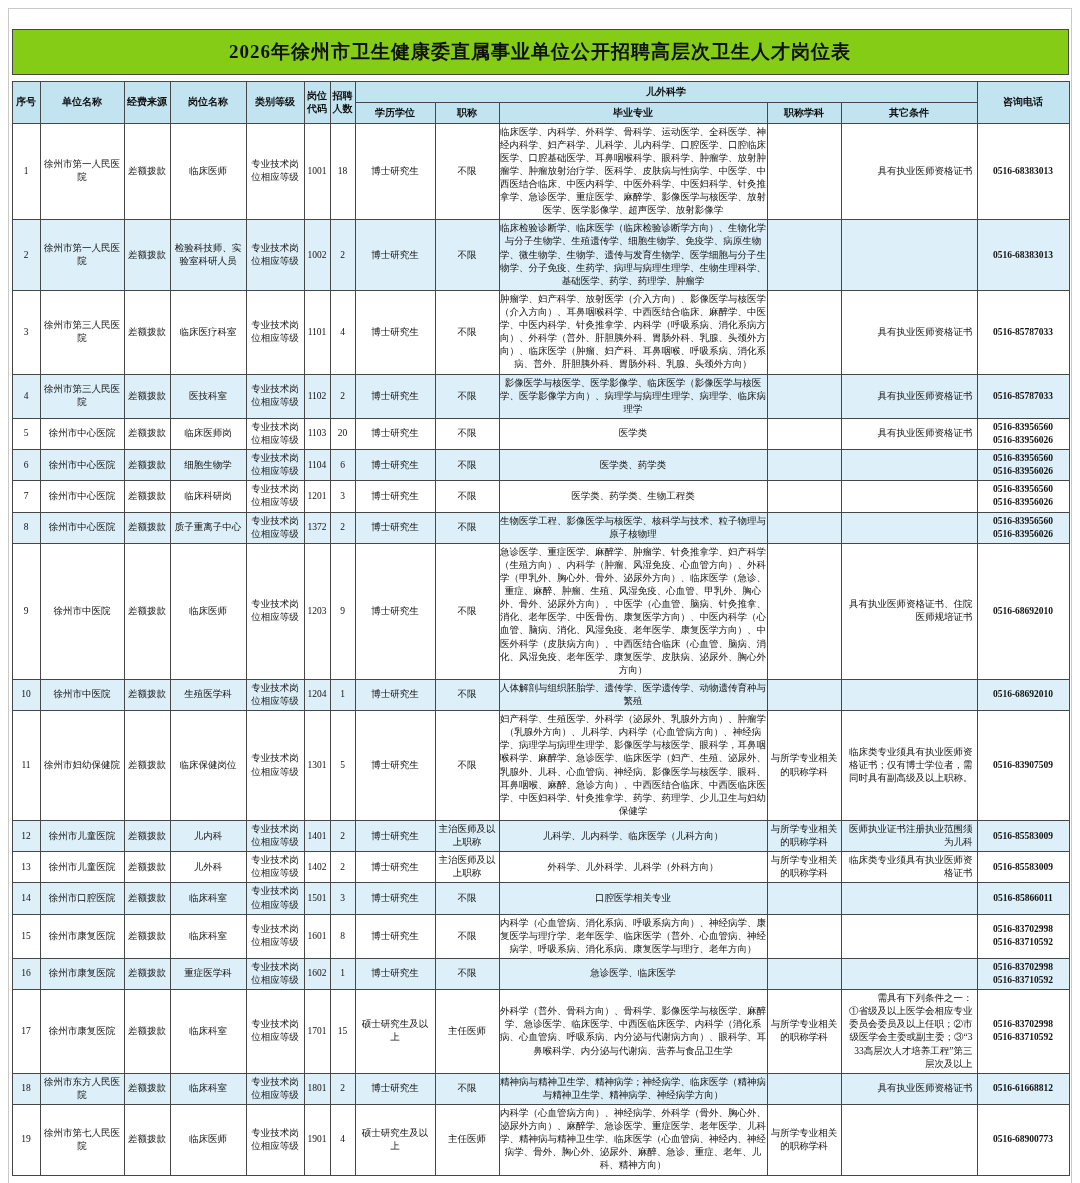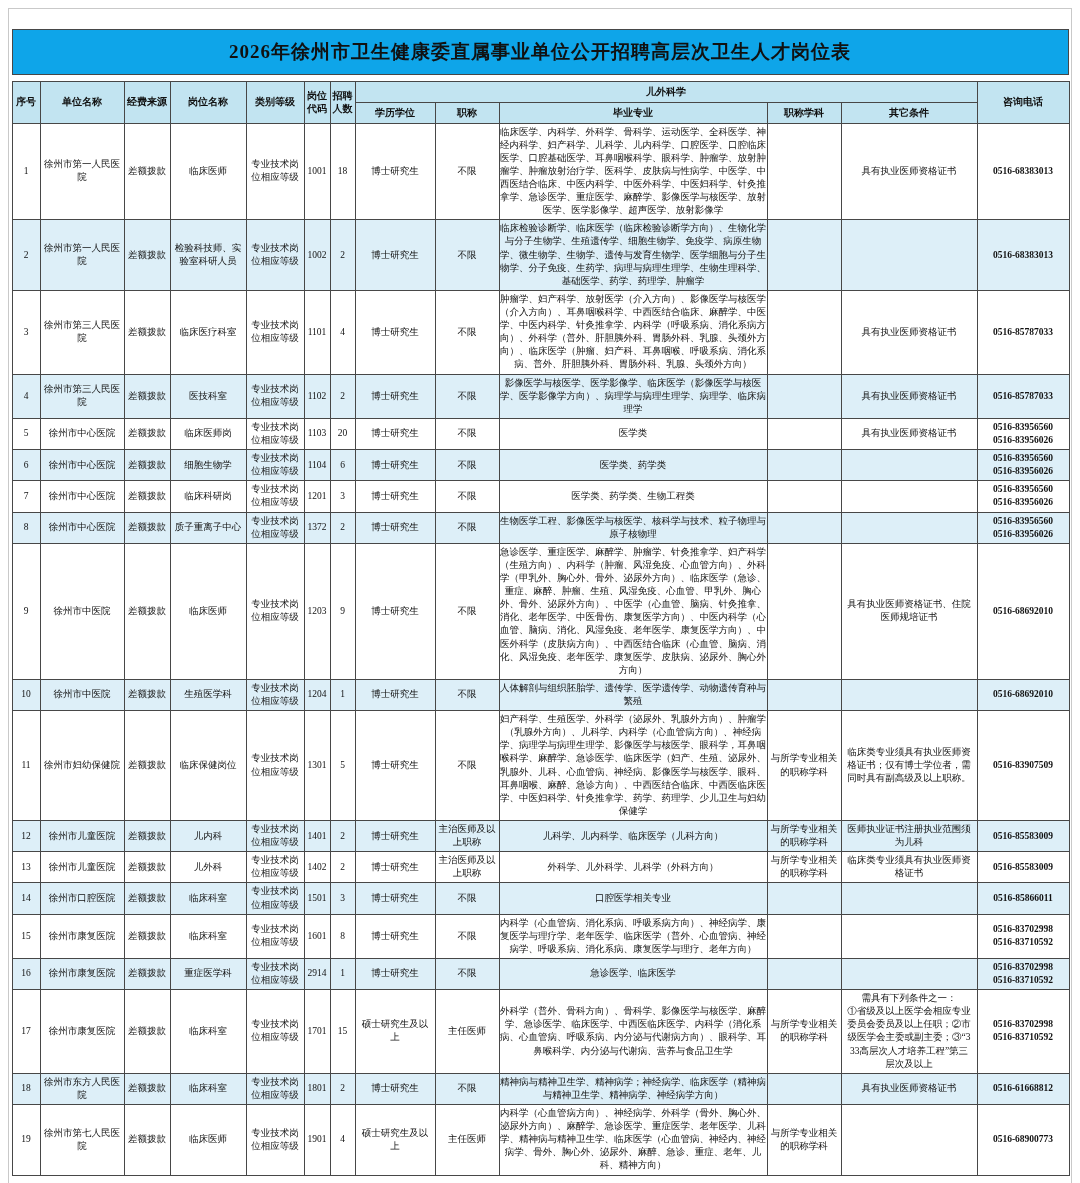--- a/index.html
+++ b/index.html
@@ -1,29 +1,29 @@
 <!DOCTYPE html>
 <html><head>
 <meta charset="utf-8">
 <style>
   html,body{margin:0;padding:0;background:#fff;}
   body{width:1080px;font-family:"Liberation Serif","DejaVu Serif",serif;color:#111;}
   .page{margin:8px;border:1px solid #c9c9c9;padding:20px 2px 12px 2px;}
   .inner{width:1057px;margin:0 auto;}
   .title-bar{
-    box-sizing:border-box;width:1057px;background:#0ea5e9;border:1px solid #474747;
+    box-sizing:border-box;width:1057px;background:#84cc16;border:1px solid #474747;
     text-align:center;font-weight:bold;font-size:19px;padding:9px 4px;letter-spacing:1px;
   }
   table{border-collapse:collapse;width:1057px;table-layout:fixed;margin-top:6px;}
   th,td{border:1px solid #474747;padding:2px 2px;text-align:center;vertical-align:middle;
         font-size:9.5px;line-height:1.38;word-break:break-all;}
   th{background:#c2e4f1;font-weight:bold;font-size:10px;padding:3px 1px;}
   tr.alt td{background:#ddeff8;}
   td.col-majors{padding:2px 0;}
-  td.col-other{white-space:pre-line;padding:2px 4px;}
+  td.col-other{white-space:pre-line;padding:2px 4px;text-align:right;}
   td.col-phone{white-space:pre-line;font-weight:bold;}
 </style>
 </head>
 <body>
 
 <div class="page">
   <div class="inner">
     <div class="title-bar">2026年徐州市卫生健康委直属事业单位公开招聘高层次卫生人才岗位表</div>
 
     <table>
@@ -292,21 +292,21 @@
             <td class="col-other"></td>
             <td class="col-phone">0516-83702998
 0516-83710592</td>
           </tr>
           <tr class="alt">
             <td class="col-no">16</td>
             <td class="col-unit">徐州市康复医院</td>
             <td class="col-funding">差额拨款</td>
             <td class="col-position">重症医学科</td>
             <td class="col-category">专业技术岗位相应等级</td>
-            <td class="col-code">2914</td>
+            <td class="col-code">1602</td>
             <td class="col-count">1</td>
             <td class="col-degree">博士研究生</td>
             <td class="col-title">不限</td>
             <td class="col-majors">急诊医学、临床医学</td>
             <td class="col-discipline"></td>
             <td class="col-other"></td>
             <td class="col-phone">0516-83702998
 0516-83710592</td>
           </tr>
           <tr>

